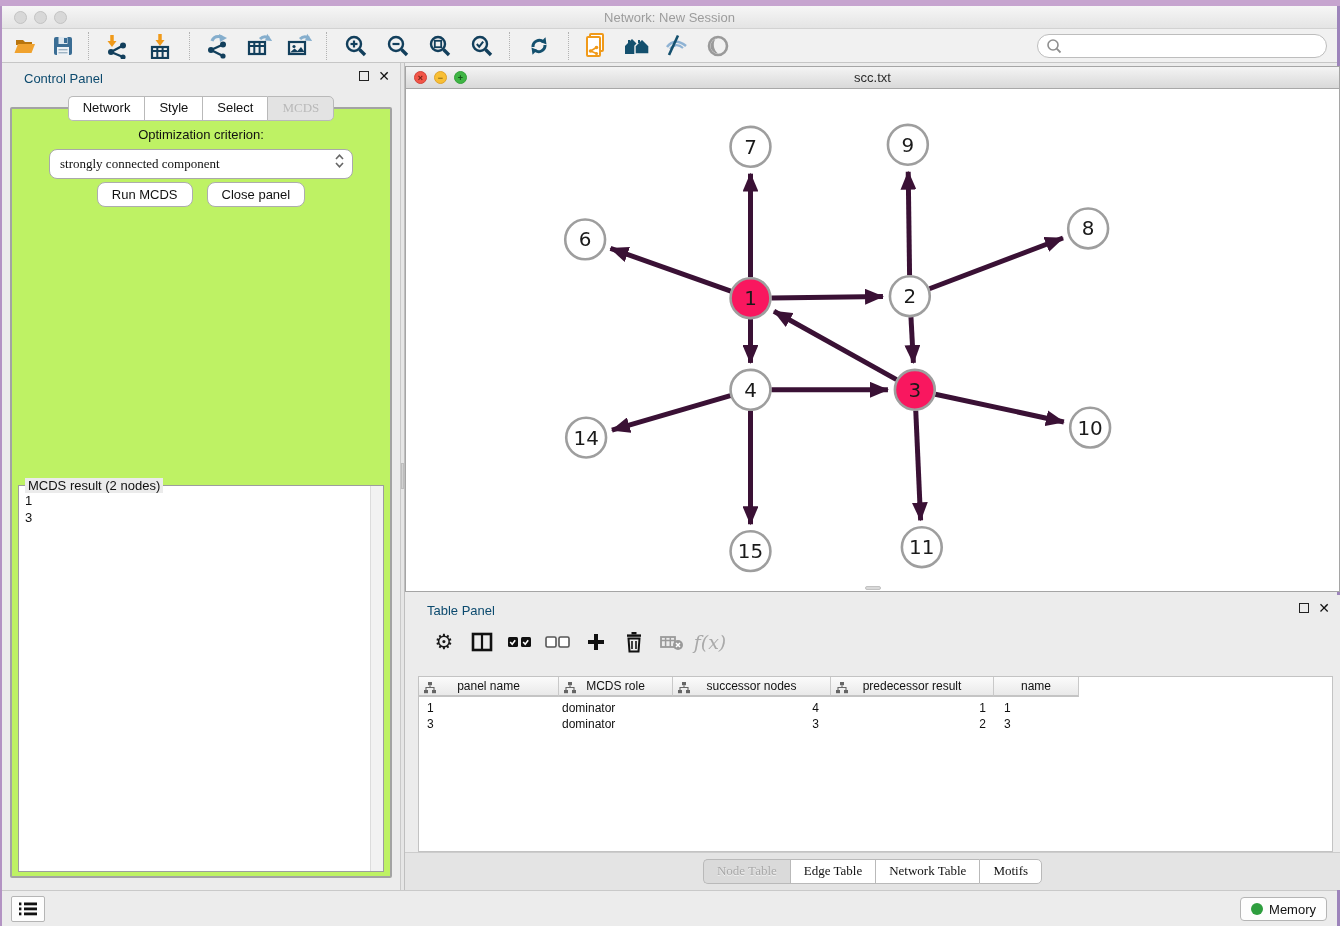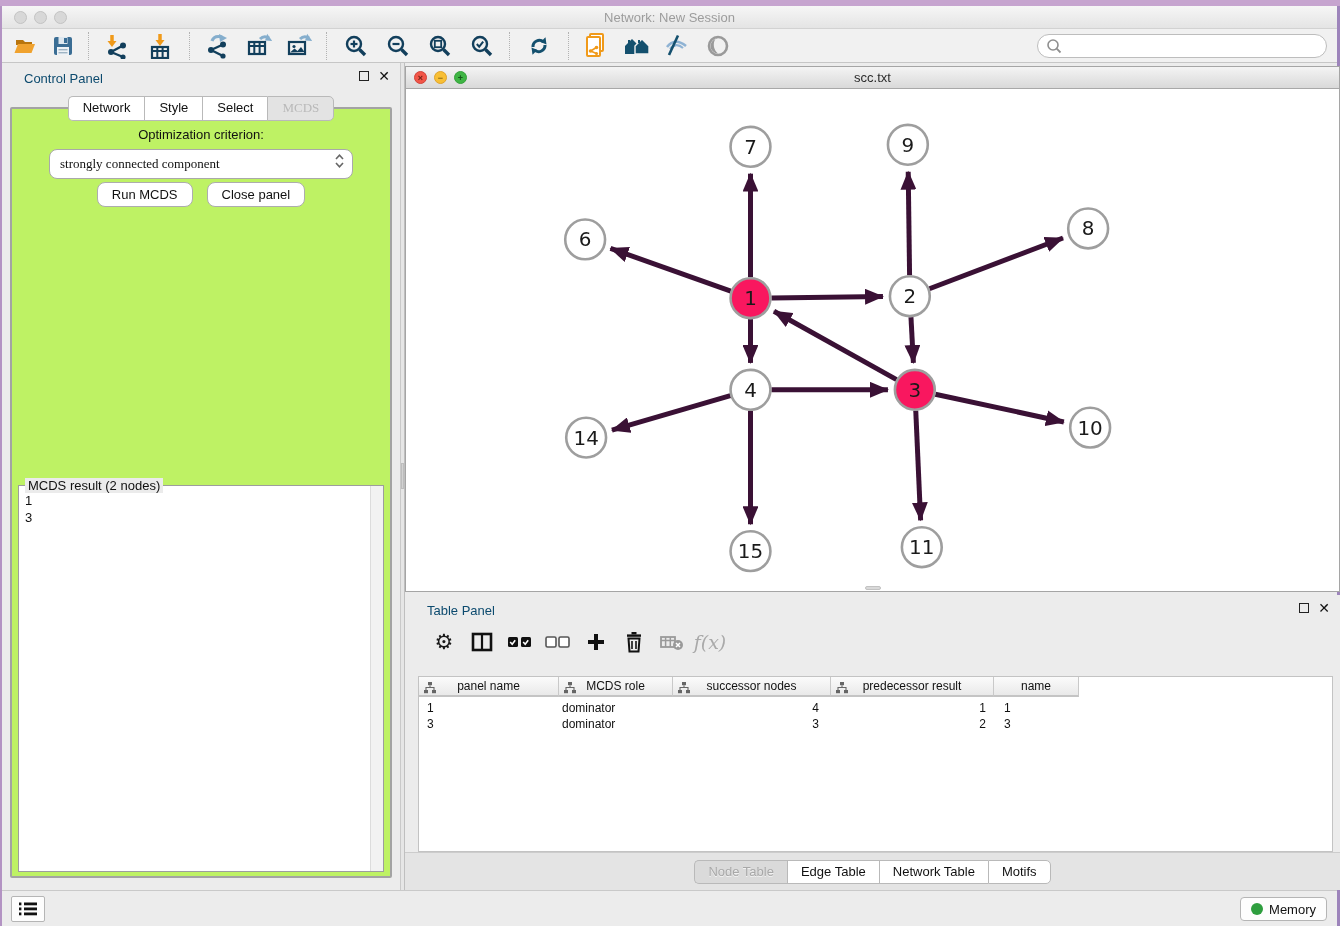--- a/index.html
+++ b/index.html
@@ -93,21 +93,21 @@
   .th-cell { position:relative; height:20px; background:linear-gradient(#fbfbfb,#e9e9e9);
     border-right:1px solid #c9c9c9; border-bottom:2px solid #c4c4c4;
     font-size:12px; color:#111; display:flex; align-items:center; justify-content:center; }
   .th-cell svg { position:absolute; left:5px; top:5px; }
   .tp-row { position:absolute; left:0; height:16px; display:flex; font-size:12px; color:#111; }
   .td { height:16px; line-height:16px; white-space:nowrap; overflow:hidden; }
   .td.l { text-align:left; }
   .td.r { text-align:right; }
 
   #tp-footer { position:absolute; left:0; right:0; bottom:0; height:38px; background:#e4e4e4;
-    border-top:1px solid #cccccc; display:flex; align-items:center; justify-content:center; }
+    border-top:1px solid #cccccc; display:flex; align-items:center; justify-content:center;font-family:Liberation Serif, serif; }
   .tp-tab { font-size:13px; padding:3px 13px 4px; background:#fff; border:1px solid #b9b9b9; border-right:none; color:#111; }
   .tp-tab:first-child { border-radius:5px 0 0 5px; }
   .tp-tab.last { border-radius:0 5px 5px 0; border-right:1px solid #b9b9b9; }
   .tp-tab.active { background:#dadada; color:#a8a8a8; text-shadow:0 1px 0 #f2f2f2; }
 
   
   #statusbar { position:absolute; left:2px; right:3px; bottom:0; height:36px; background:#ececec; border-top:1px solid #c9c9c9; }
   #list-btn { position:absolute; left:9px; top:5px; width:34px; height:26px; background:#fdfdfd;
     border:1px solid #b5b5b5; border-radius:2px; display:flex; align-items:center; justify-content:center; }
   #memory-btn { position:absolute; right:10px; top:6px; height:24px; background:#fdfdfd;

